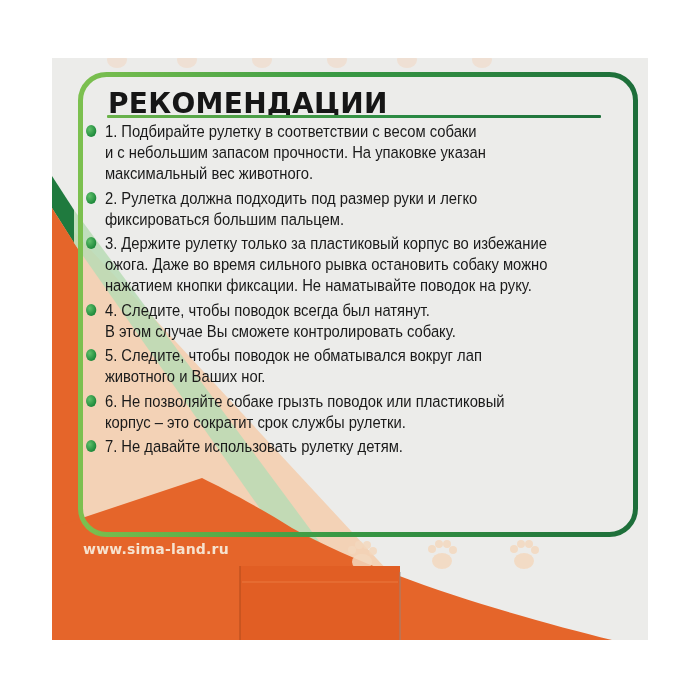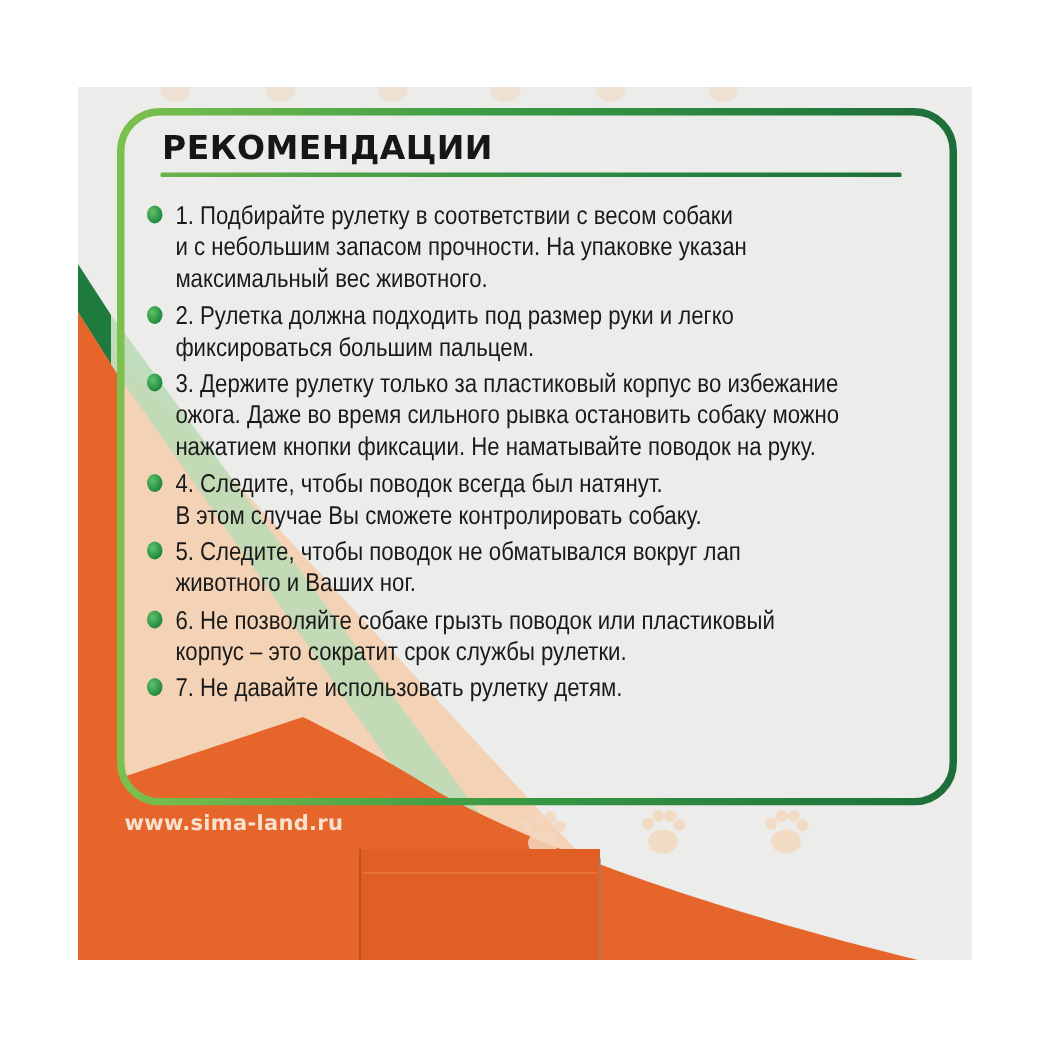--- a/index.html
+++ b/index.html
@@ -4,25 +4,25 @@
 <style>
   html, body { margin:0; padding:0; background:#ffffff; }
   body { width:700px; height:700px; position:relative; overflow:hidden;
          font-family:"Liberation Sans", "DejaVu Sans", sans-serif; }
   .package { position:absolute; left:52px; top:58px; width:596px; height:582px;
              background:#ececea; overflow:hidden; }
   .bg-svg { position:absolute; left:0; top:0; width:596px; height:582px; }
   .card { position:absolute; left:78px; top:72px; width:560px; height:465px;
           box-sizing:border-box; border-radius:26px; }
   .card-border { position:absolute; left:0; top:0; width:100%; height:100%; }
-  .title { position:absolute; left:108px; top:87px; font-size:22px; font-weight:bold;
+  .title { position:absolute; left:108px; top:87px; font-size:28px; font-weight:bold;
            color:#161616; letter-spacing:0.3px; font-family:"DejaVu Sans", sans-serif; }
   .title-rule { position:absolute; left:107px; top:115px; width:494px; height:3px;
                 background:linear-gradient(90deg,#6bb34a,#2a8a43 60%,#1d6e3a); border-radius:1px; }
-  .list { position:absolute; left:86px; top:121px; width:540px; margin:12px; padding:0; list-style:none; }
+  .list { position:absolute; left:86px; top:121px; width:540px; margin:0; padding:0; list-style:none; }
   .item { position:relative; padding-left:22px; font-size:17.2px; line-height:21px;
           color:#1a1a1a; margin-bottom:3.5px; font-family:"Liberation Sans", sans-serif;
           transform:scaleX(0.86); transform-origin:left top; width:628px; }
   .bullet { position:absolute; left:0; top:4px; width:12px; height:12px; border-radius:50%;
             background:radial-gradient(circle at 35% 35%, #5fc06a, #1f8a3c 70%); }
   .url { position:absolute; left:83px; top:541px; font-size:14px; font-weight:bold;
          color:#f6e2cf; letter-spacing:0.2px; font-family:"DejaVu Sans", sans-serif; }
 </style>
 </head>
 <body>

